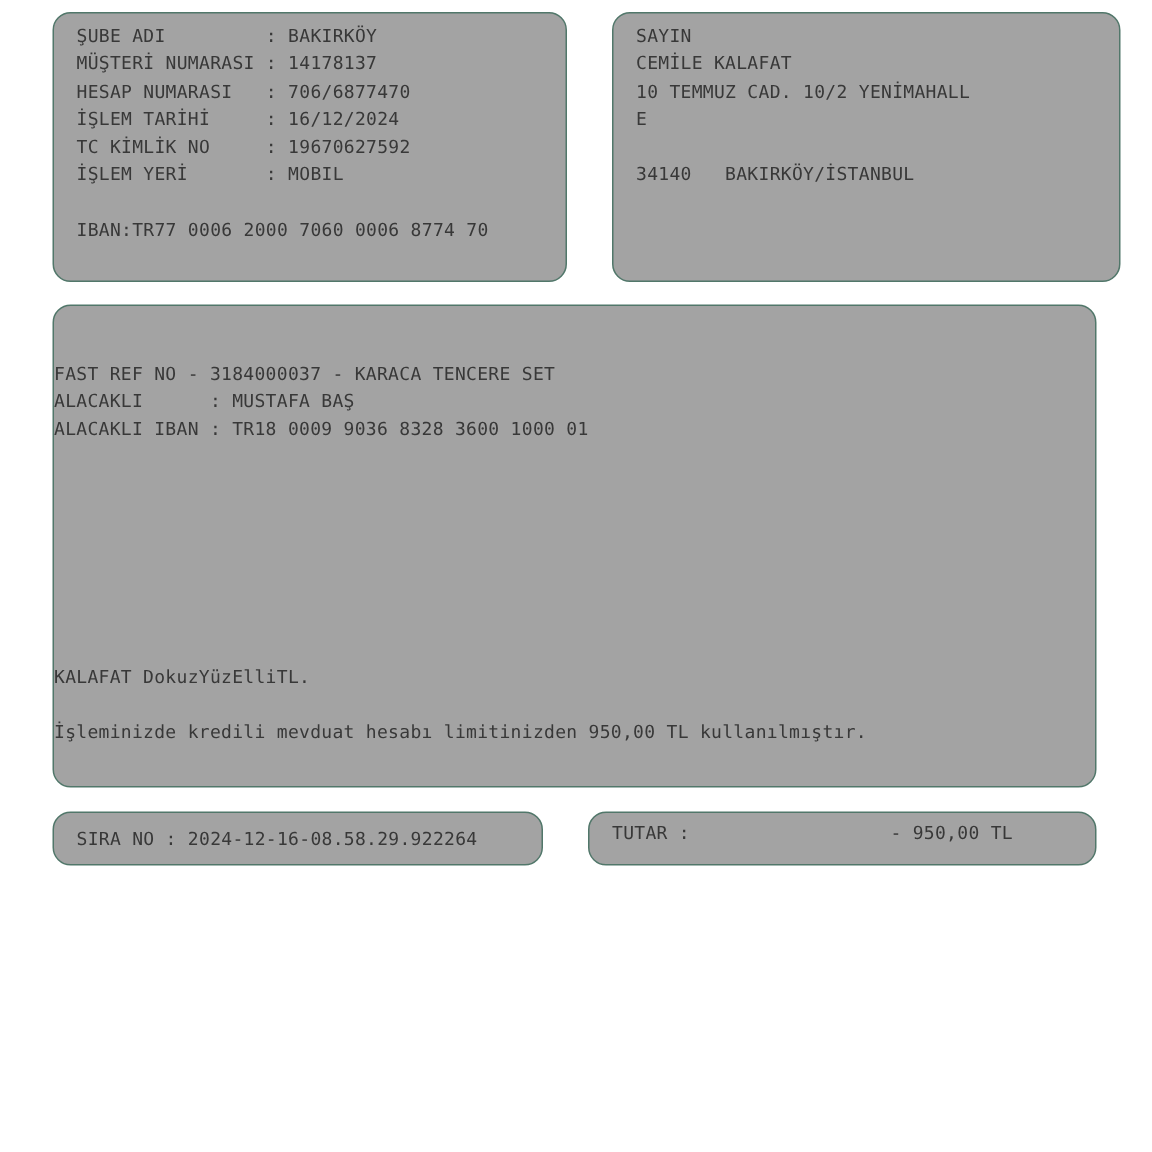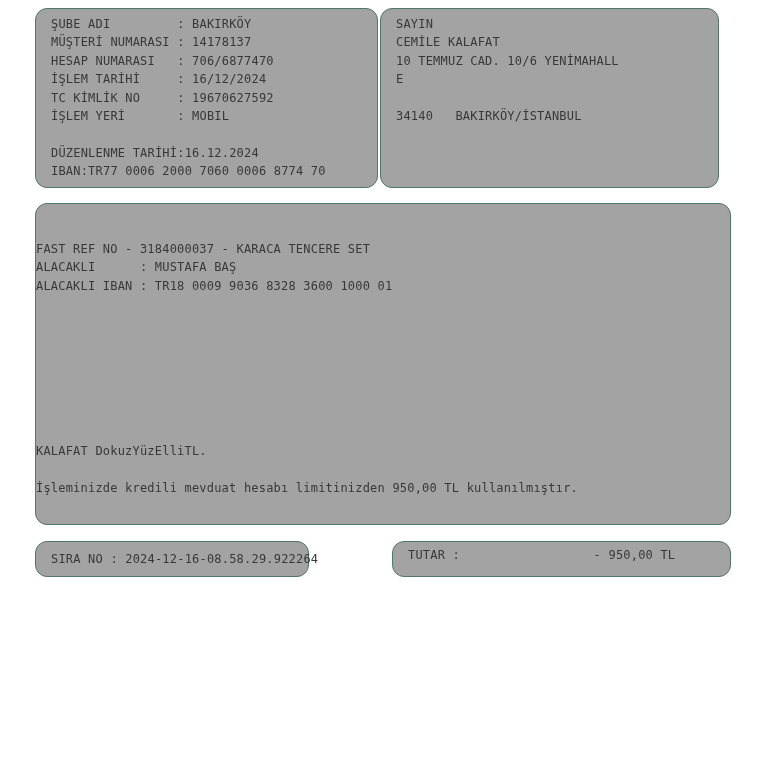--- a/index.html
+++ b/index.html
@@ -14,23 +14,23 @@
     background: #ffffff;
     overflow: hidden;
   }
   .receipt-box {
     position: absolute;
     border: 1.5px solid #51776a;
     border-radius: 12px;
     background: #a3a3a3;
   }
   .box-branch      { left: 35px;  top: 8px;   width: 343px; height: 180px; padding: 6px 15px; }
-  .box-recipient   { left: 380px; top: 8px;   width: 339px; height: 180px; padding: 6px 15px; }
+  .box-recipient   { left: 408px; top: 8px;   width: 339px; height: 180px; padding: 6px 15px; }
   .box-transaction { left: 35px;  top: 203px; width: 696px; height: 322px; padding: 36px 0; }
-  .box-serial      { left: 35px;  top: 541px; width: 274px; height: 36px;  padding: 8px 15px; }
+  .box-serial      { left: 35px;  top: 541px; width: 327px; height: 36px;  padding: 8px 15px; }
   .box-amount      { left: 392px; top: 541px; width: 339px; height: 36px;  padding: 4px 15px; }
   .line {
     white-space: pre;
     font-family: "DejaVu Sans Mono", "Liberation Mono", monospace;
     font-size: 12px;
     line-height: 18.4px;
     min-height: 18.4px;
     color: #383838;
     letter-spacing: 0.2px;
   }
@@ -41,28 +41,27 @@
 <div class="page">
 
   <div class="receipt-box box-branch">
     <div class="line">ŞUBE ADI         : BAKIRKÖY</div>
     <div class="line">MÜŞTERİ NUMARASI : 14178137</div>
     <div class="line">HESAP NUMARASI   : 706/6877470</div>
     <div class="line">İŞLEM TARİHİ     : 16/12/2024</div>
     <div class="line">TC KİMLİK NO     : 19670627592</div>
     <div class="line">İŞLEM YERİ       : MOBIL</div>
     <div class="line"></div>
-    <div class="line">DÜZENLENME TARİHİ:16.12.2024</div>
     <div class="line">IBAN:TR77 0006 2000 7060 0006 8774 70</div>
   </div>
 
   <div class="receipt-box box-recipient">
     <div class="line">SAYIN</div>
     <div class="line">CEMİLE KALAFAT</div>
-    <div class="line">10 TEMMUZ CAD. 10/6 YENİMAHALL</div>
+    <div class="line">10 TEMMUZ CAD. 10/2 YENİMAHALL</div>
     <div class="line">E</div>
     <div class="line"></div>
     <div class="line">34140   BAKIRKÖY/İSTANBUL</div>
   </div>
 
   <div class="receipt-box box-transaction">
     <div class="line">FAST REF NO - 3184000037 - KARACA TENCERE SET</div>
     <div class="line">ALACAKLI      : MUSTAFA BAŞ</div>
     <div class="line">ALACAKLI IBAN : TR18 0009 9036 8328 3600 1000 01</div>
     <div class="line"></div>

